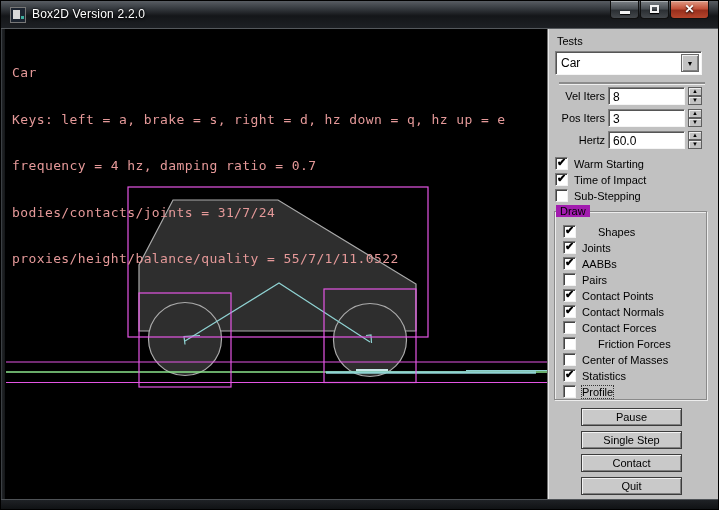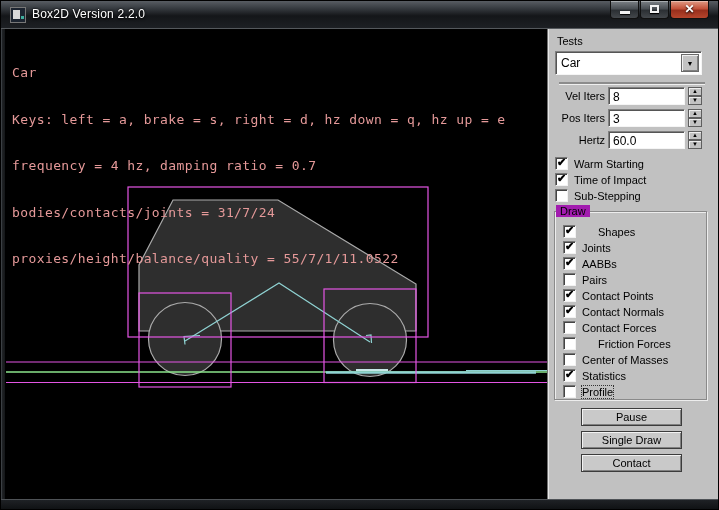--- a/index.html
+++ b/index.html
@@ -258,18 +258,19 @@
       <div class="cb-label" style="left:27px; top:142px;">Center of Masses</div>
 
       <div class="cb-box checked" style="left:8px; top:157px;"></div>
       <div class="cb-label" style="left:27px; top:158px;">Statistics</div>
 
       <div class="cb-box" style="left:8px; top:173px;"></div>
       <div class="cb-label focused" style="left:27px; top:174px;">Profile</div>
     </div>
 
     <div class="pbtn" style="top:379px;">Pause</div>
-    <div class="pbtn" style="top:402px;">Single Draw</div>
+    <div class="pbtn" style="top:402px;">Single Step</div>
     <div class="pbtn" style="top:425px;">Contact</div>
+    <div class="pbtn" style="top:448px;">Quit</div>
   </div>
 
   <div class="bottomframe"></div>
 </div>
 
 </body></html>

